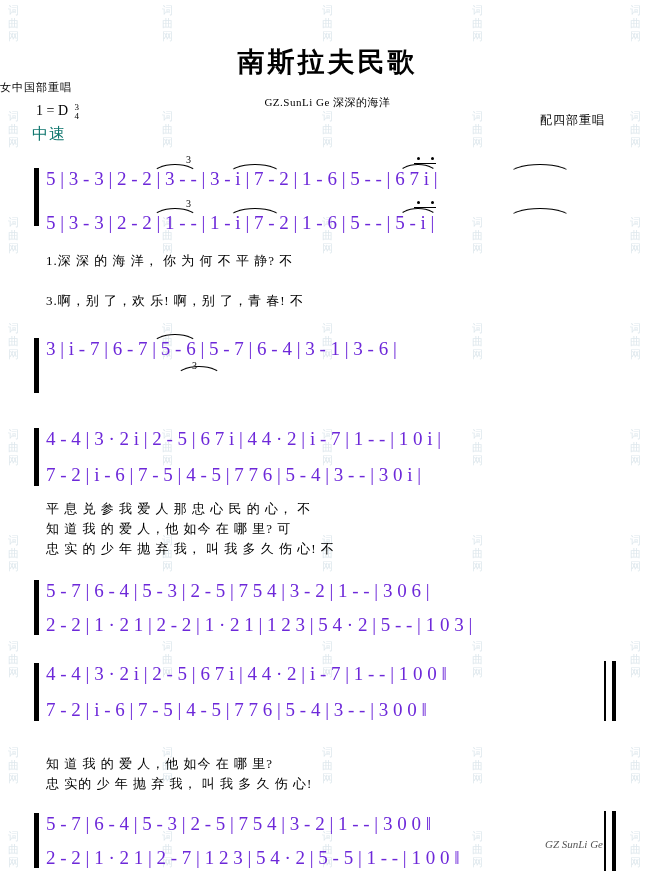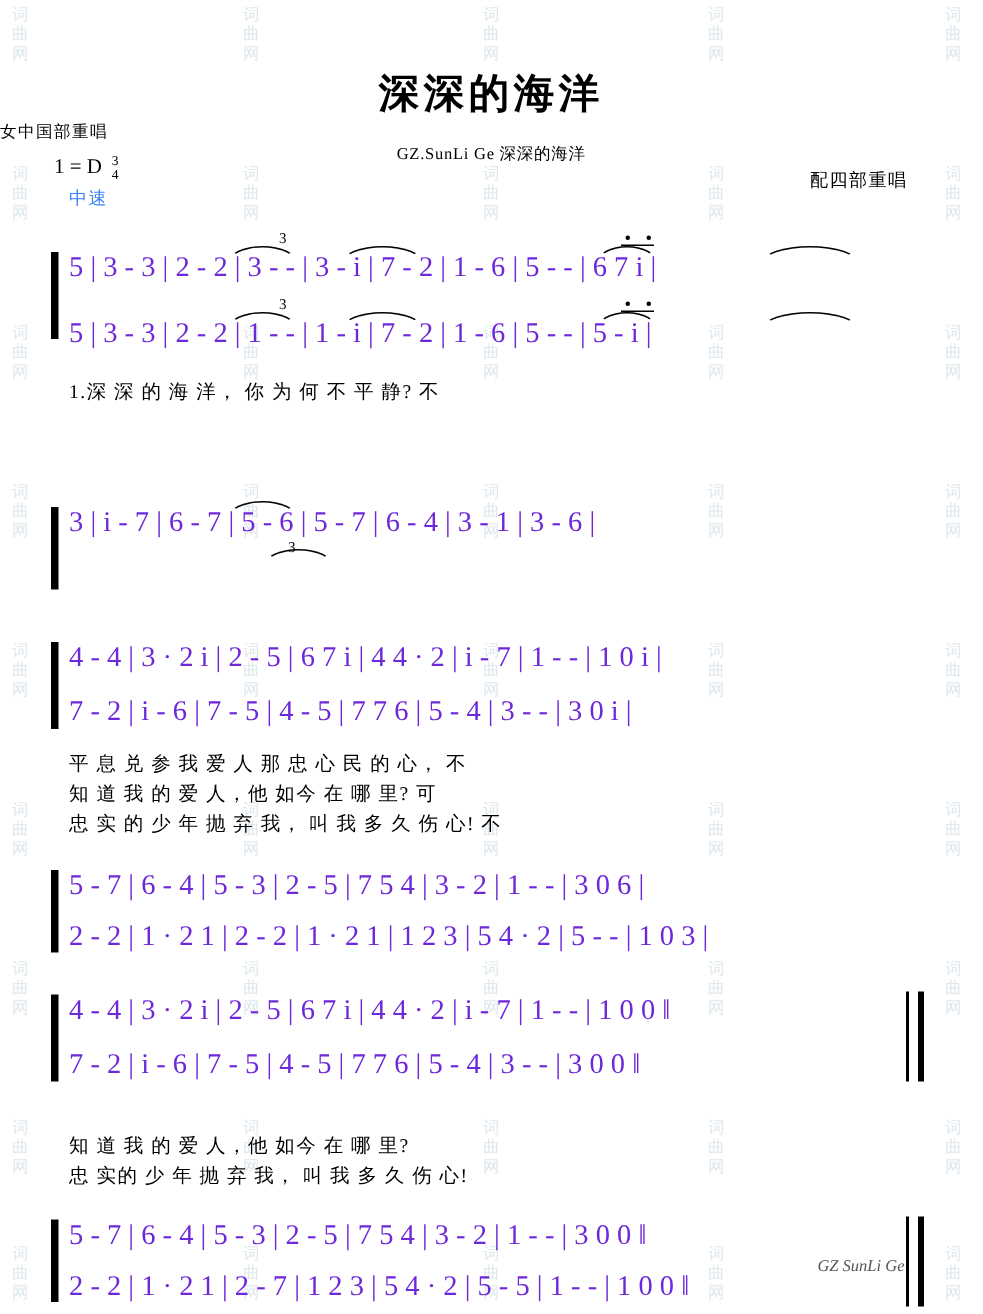--- a/index.html
+++ b/index.html
@@ -38,21 +38,21 @@
   }
   .subtitle2{
     position:absolute;top:95px;left:0;width:655px;text-align:center;
     font-size:11px;color:#000;letter-spacing:.5px;
   }
   .key{
     position:absolute;top:103px;left:36px;font-size:14px;color:#000;
   }
   .key .frac{display:inline-block;vertical-align:middle;font-size:9px;line-height:9px;text-align:center;margin-left:3px;}
   .tempo{
-    position:absolute;top:124px;left:46px;font-size:12px;color:#3b82f6;letter-spacing:1px;
+    position:absolute;top:124px;left:32px;font-size:16px;color:#0f766e;letter-spacing:1px;
   }
   .credit{
     position:absolute;top:112px;right:50px;font-size:12px;color:#000;letter-spacing:1px;
   }
   .signature{
     position:absolute;bottom:26px;right:52px;font-size:11px;color:#555;font-style:italic;
     font-family:"Liberation Serif", serif;
   }
 
   
@@ -139,21 +139,21 @@
     <div class="wm" style="left: 628px; top: 322px;">词<br>曲<br>网</div>
     <div class="wm" style="left: 628px; top: 428px;">词<br>曲<br>网</div>
     <div class="wm" style="left: 628px; top: 534px;">词<br>曲<br>网</div>
     <div class="wm" style="left: 628px; top: 640px;">词<br>曲<br>网</div>
     <div class="wm" style="left: 628px; top: 746px;">词<br>曲<br>网</div>
     <div class="wm" style="left: 628px; top: 830px;">词<br>曲<br>网</div>
   </div>
 
 <div class="sheet">
 
-  <div class="title">深深的海洋</div>
+  <div class="title">南斯拉夫民歌</div>
   <div class="subtitle1">女中国部重唱</div>
   <div class="subtitle2">GZ.SunLi Ge 深深的海洋</div>
 
   <div class="key">
     <span>1 = D</span>
     <span class="frac">
       <span>3</span><br>
       <span>4</span>
     </span>
   </div>
@@ -161,20 +161,21 @@
   <div class="credit">配四部重唱</div>
   <div class="signature">GZ SunLi Ge</div>
 
   <div class="system" style="top:160px;height:230px;">
     <div class="bracket" style="top:8px;height:58px;"></div>
     <div class="bracket" style="top:178px;height:55px;"></div>
 
     <div class="row notes" style="top:8px;">5 | 3 - 3 | 2 - 2 | 3 - - | 3 - i | 7 - 2 | 1 - 6 | 5 - - | 6 7 i |</div>
     <div class="row notes" style="top:52px;">5 | 3 - 3 | 2 - 2 | 1 - - | 1 - i | 7 - 2 | 1 - 6 | 5 - - | 5 - i |</div>
     <div class="row lyric" style="top:92px;">1.深 深 的 海     洋，       你 为 何 不 平 静?     不</div>
+    <div class="row lyric" style="top:132px;">3.啊，别 了，欢 乐!     啊，别 了，青   春!     不</div>
     <div class="row notes" style="top:178px;">3 | i - 7 | 6 - 7 | 5 - 6 | 5 - 7 | 6 - 4 | 3 - 1 | 3 - 6 |</div>
 
     <div class="slur" style="left:152px;top:4px;width:44px;"></div>
     <div class="slur" style="left:228px;top:4px;width:52px;"></div>
     <div class="slur" style="left:398px;top:4px;width:38px;"></div>
     <div class="slur" style="left:508px;top:4px;width:62px;"></div>
     <div class="trip" style="left:186px;top:-6px;">3</div>
     <div class="beam" style="left:414px;top:3px;width:22px;"></div>
     <div class="octdot" style="left:417px;top:-3px;"></div>
     <div class="octdot" style="left:431px;top:-3px;"></div>

